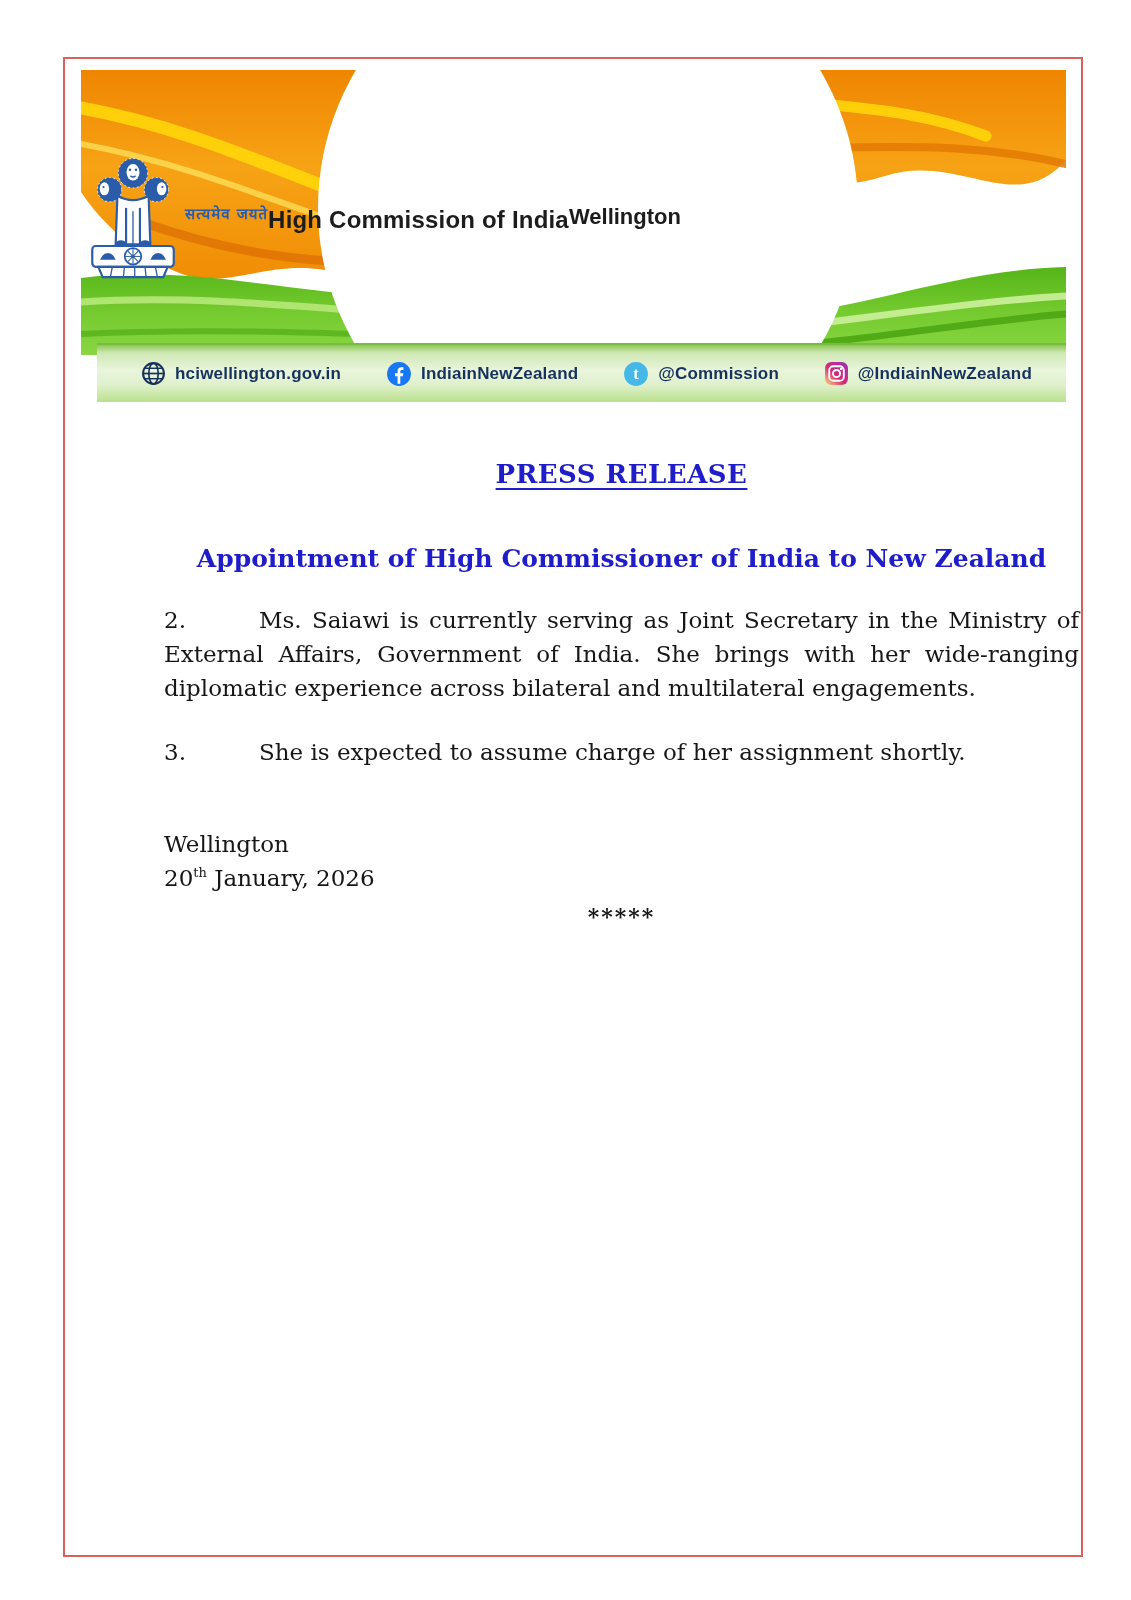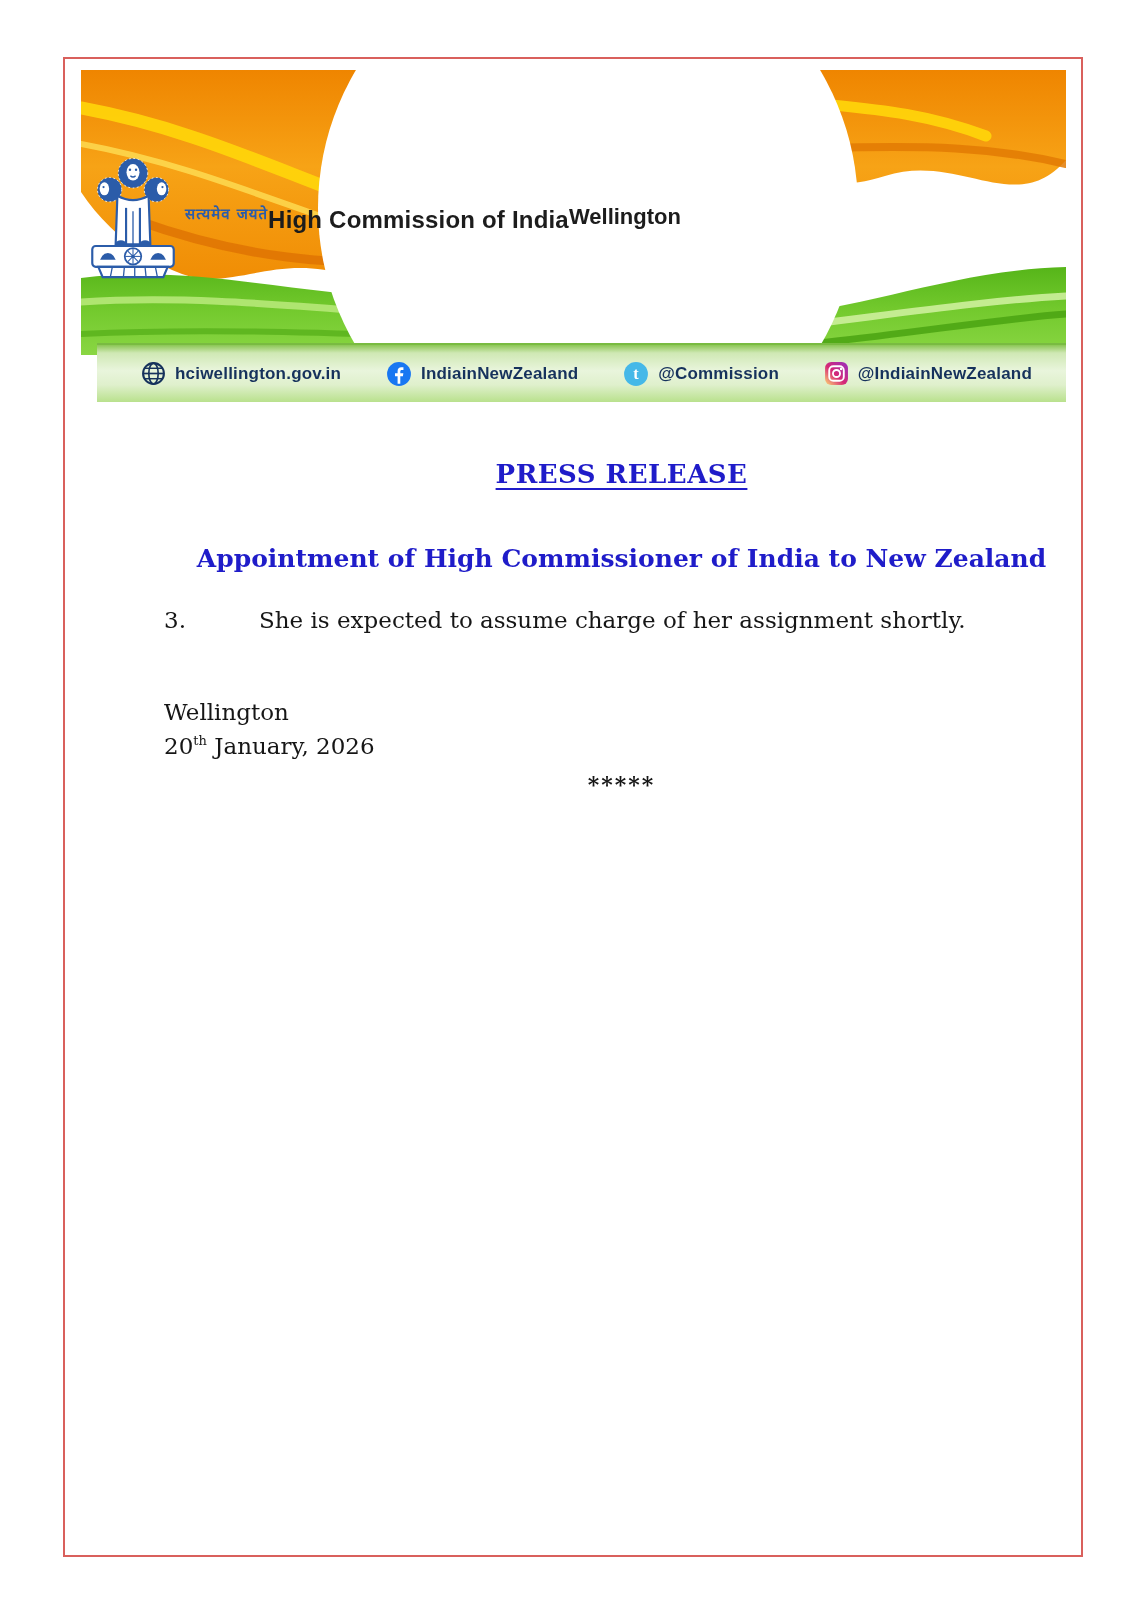--- a/index.html
+++ b/index.html
@@ -211,20 +211,23 @@
         <span class="lbl">@IndiainNewZealand</span>
       </div>
     </div>
   </div>
 
   <div class="content">
     <div class="doc-title">PRESS RELEASE</div>
     <div class="doc-subject">Appointment of High Commissioner of India to New Zealand</div>
 
     <p class="body-para numbered">
+      <span class="para-num">2.</span><span>Ms. Saiawi is currently serving as Joint Secretary in the Ministry of External Affairs, Government of India. She brings with her wide-ranging diplomatic experience across bilateral and multilateral engagements.</span>
+    </p>
+    <p class="body-para numbered">
       <span class="para-num">3.</span><span>She is expected to assume charge of her assignment shortly.</span>
     </p>
 
     <div class="signature">
       <div>Wellington</div>
       <div><span>20</span><sup>th</sup><span> January, 2026</span></div>
     </div>
 
     <div class="stars">*****</div>
   </div>

